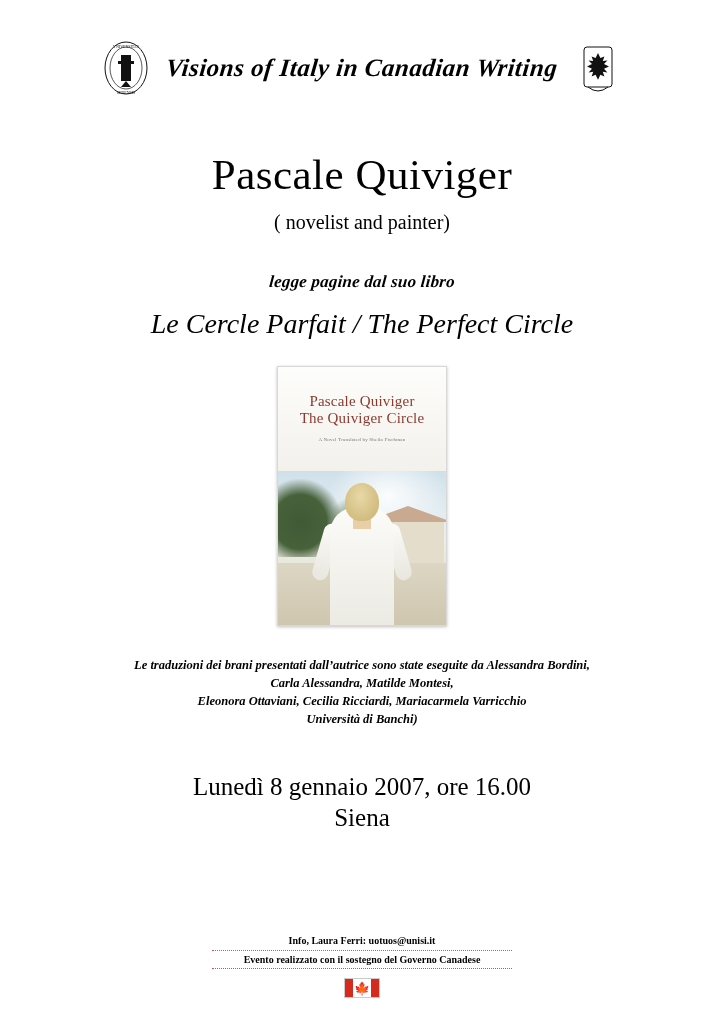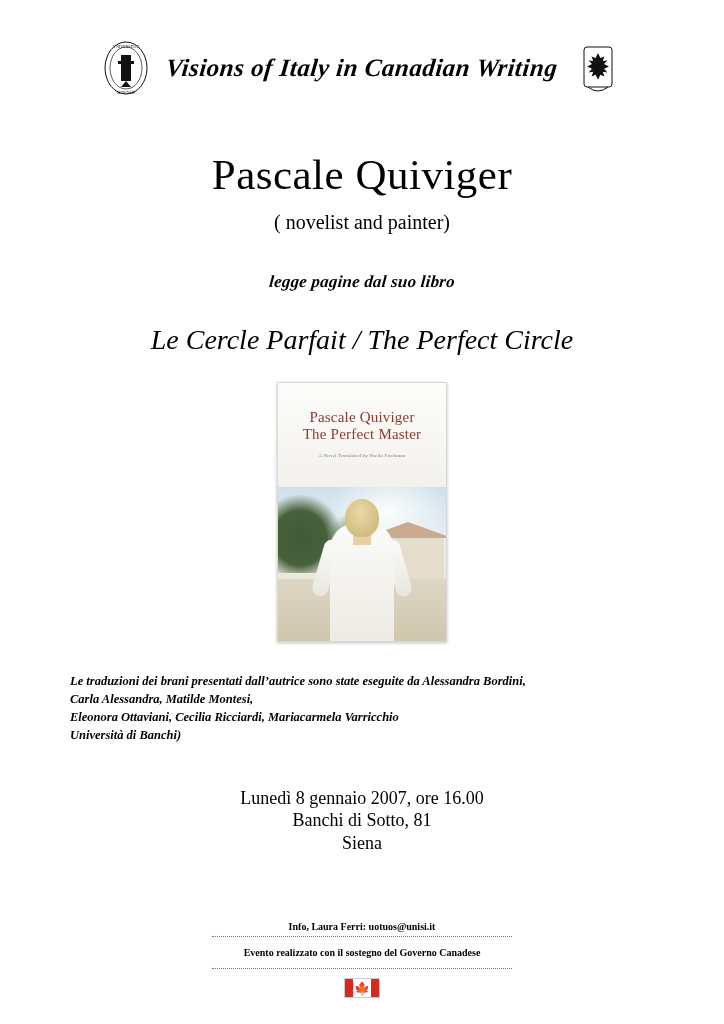--- a/index.html
+++ b/index.html
@@ -69,21 +69,21 @@
     font-style: italic;
     font-weight: bold;
     margin-top: 38px;
     transform: skewX(-5deg);
     letter-spacing: 0.2px;
   }
   .book-title {
     text-align: center;
     font-size: 28px;
     font-style: italic;
-    margin-top: 32px;
+    margin-top: 16px;
   }
 
   
   .cover-wrap {
     display: flex;
     justify-content: center;
     margin-top: 26px;
   }
   .cover {
     width: 168px;
@@ -199,32 +199,33 @@
     position: absolute;
     left: 50%;
     transform: translateX(-50%);
     bottom: 96px;
     width: 18px; height: 16px;
     background: #e9cfa8;
   }
 
   
   .translators {
+    text-align: center;
     font-size: 12.5px;
     font-style: italic;
     font-weight: bold;
     line-height: 1.45;
     margin-top: 30px;
     padding: 0 70px;
   }
 
   
   .event {
     text-align: center;
-    font-size: 18px;
+    font-size: 25px;
     line-height: 1.25;
     margin-top: 42px;
   }
 
   
   .footer {
     position: absolute;
     left: 0; right: 0;
     bottom: 44px;
     text-align: center;
@@ -235,21 +236,21 @@
     margin-bottom: 4px;
   }
   .dotted {
     border-top: 1.5px dotted #d9534f;
     width: 300px;
     margin: 3px auto;
   }
   .footer-support {
     font-size: 10px;
     font-weight: bold;
-    margin: 10px 0;
+    margin: 3px 0;
   }
   .flag {
     width: 34px;
     height: 18px;
     margin: 9px auto 0;
     position: relative;
     border: 1px solid #ccc;
     background: #ffffff;
   }
   .flag .bar-l, .flag .bar-r {
@@ -299,21 +300,21 @@
   <div class="author-name">Pascale Quiviger</div>
   <div class="author-role">( novelist and painter)</div>
   <div class="reads-line">legge pagine dal suo libro</div>
   <div class="book-title">Le Cercle Parfait / The Perfect Circle</div>
 
   <div class="cover-wrap">
     <div class="cover">
       <div class="cover-top"></div>
       <div class="cover-title">
         <div>Pascale Quiviger</div>
-        <div>The Perfect Master</div>
+        <div>The Quiviger Circle</div>
       </div>
       <div class="cover-sub">A Novel Translated by Sheila Fischman</div>
       <div class="cover-photo">
         <div class="sky-glow"></div>
         <div class="tree-left"></div>
         <div class="tree-mid"></div>
         <div class="building"></div>
         <div class="ground"></div>
         <div class="figure-arm-l"></div>
         <div class="figure-arm-r"></div>
@@ -326,21 +327,20 @@
 
   <div class="translators">
     <div>Le traduzioni dei brani presentati dall’autrice sono state eseguite da  Alessandra Bordini,</div>
     <div>Carla Alessandra, Matilde Montesi,</div>
     <div>Eleonora Ottaviani, Cecilia Ricciardi, Mariacarmela Varricchio</div>
     <div>Università di Banchi)</div>
   </div>
 
   <div class="event">
     <div>Lunedì 8 gennaio 2007, ore 16.00</div>
-    <div>Banchi di Sotto, 81</div>
     <div>Siena</div>
   </div>
 
   <div class="footer">
     <div class="footer-info">Info, Laura Ferri: uotuos@unisi.it</div>
     <div class="dotted"></div>
     <div class="footer-support">Evento realizzato con il sostegno del Governo Canadese</div>
     <div class="dotted"></div>
     <div class="flag">
       <div class="bar-l"></div>

